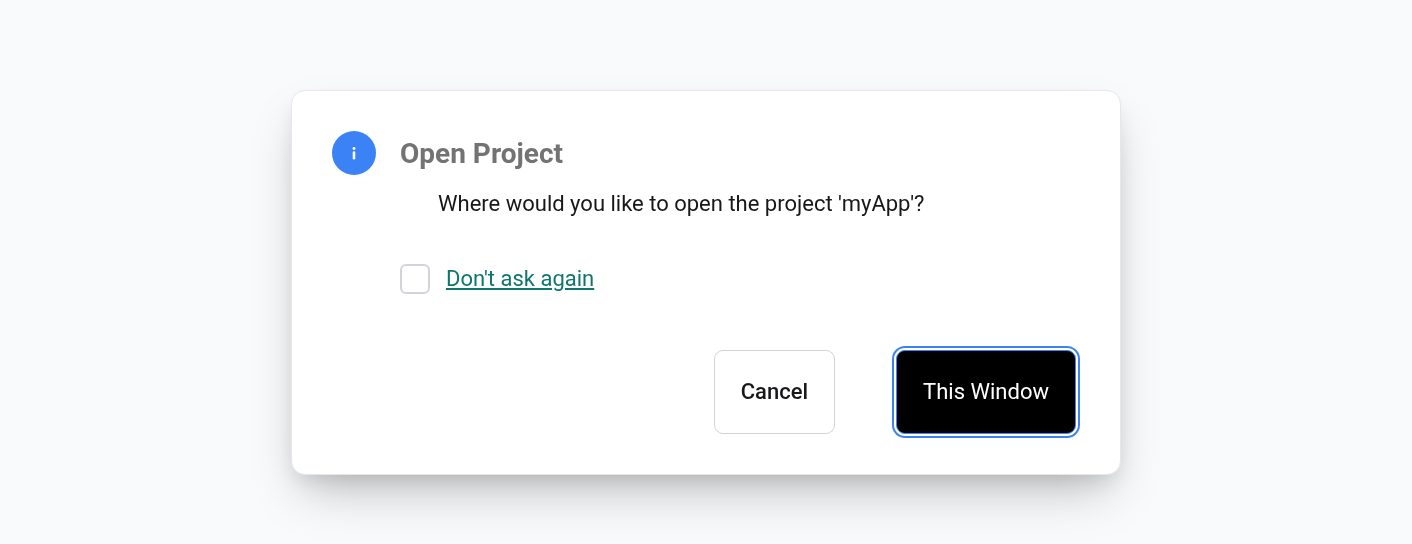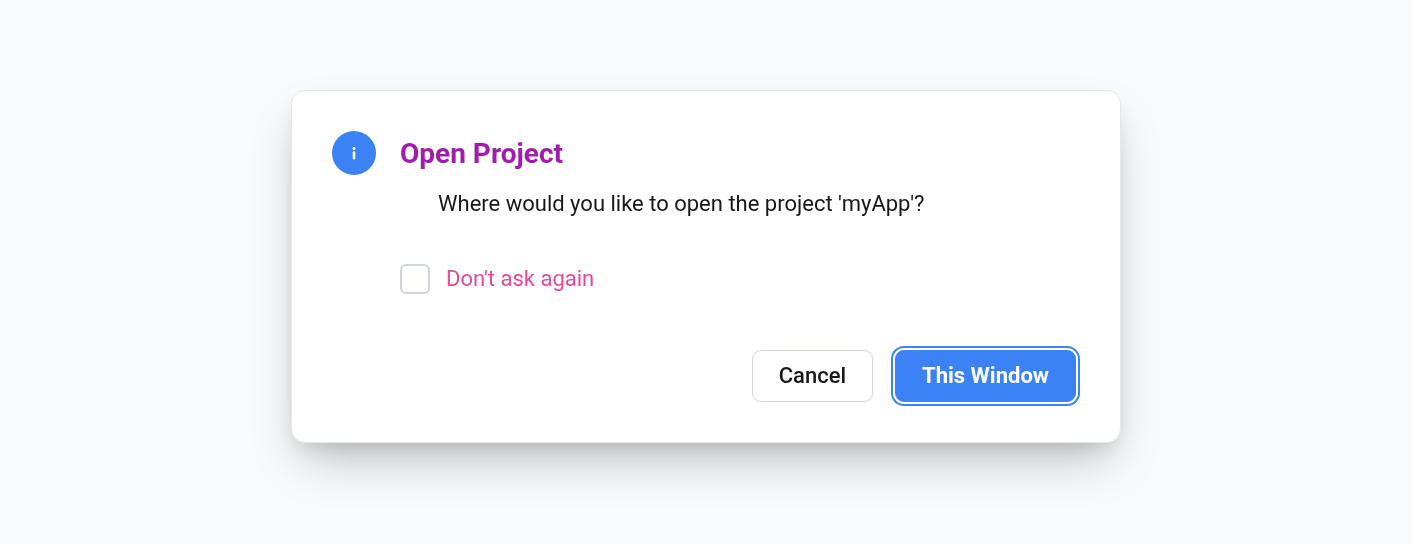--- a/index.html
+++ b/index.html
@@ -41,21 +41,21 @@
       justify-content: center;
       flex-shrink: 0;
     }
     .info-icon svg {
       width: 22px;
       height: 22px;
     }
     .title {
       font-size: 28px;
       font-weight: 700;
-      color: #a21caf;
+      color: #737373;
     }
     .content-col {
       margin-left: 68px;
     }
     .message {
       font-size: 22px;
       color: #18181b;
       font-weight: 400;
       margin-bottom: 44px;
       line-height: 1.4;
@@ -71,48 +71,50 @@
       width: 30px;
       height: 30px;
       border: 2px solid #d1d5db;
       border-radius: 6px;
       background: #fff;
       cursor: pointer;
       flex-shrink: 0;
     }
     .checkbox-label {
       font-size: 22px;
-      color: #ec4899;
+      color: #0f766e;
       cursor: pointer;
+      text-decoration: underline;
     }
     .button-row {
       display: flex;
       justify-content: flex-end;
       gap: 22px;
     }
     .btn {
       font-size: 22px;
       font-weight: 500;
-      padding: 12px 26px;
+      padding: 28px 26px;
       border-radius: 9px;
       cursor: pointer;
       font-family: inherit;
       line-height: 1.2;
+      margin-left: 39px;
     }
     .btn-secondary {
       background: #ffffff;
       border: 1px solid #d1d5db;
       color: #18181b;
     }
     .btn-primary {
-      background: #3b82f6;
+      background: #000000;
       color: #ffffff;
       border: 1px solid #3b82f6;
       box-shadow: 0 0 0 2px #fff, 0 0 0 4px #3b82f6;
-      font-weight: 700;
+      font-weight: 400;
     }
   </style>
 </head>
 <body>
 
 <div class="dialog">
   <div class="header-row">
     <div class="info-icon">
       <svg viewBox="0 0 24 24" fill="none">
         <circle cx="12" cy="7" r="1.6" fill="#fff"></circle>

